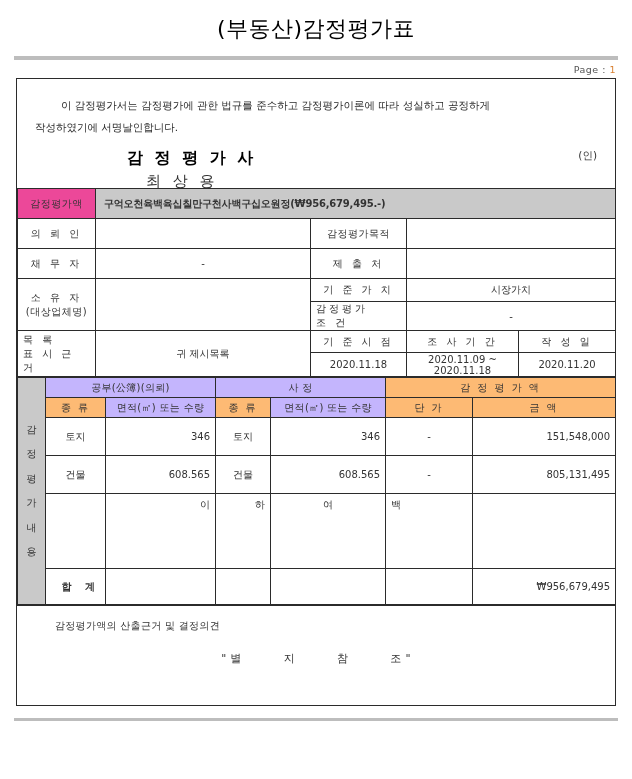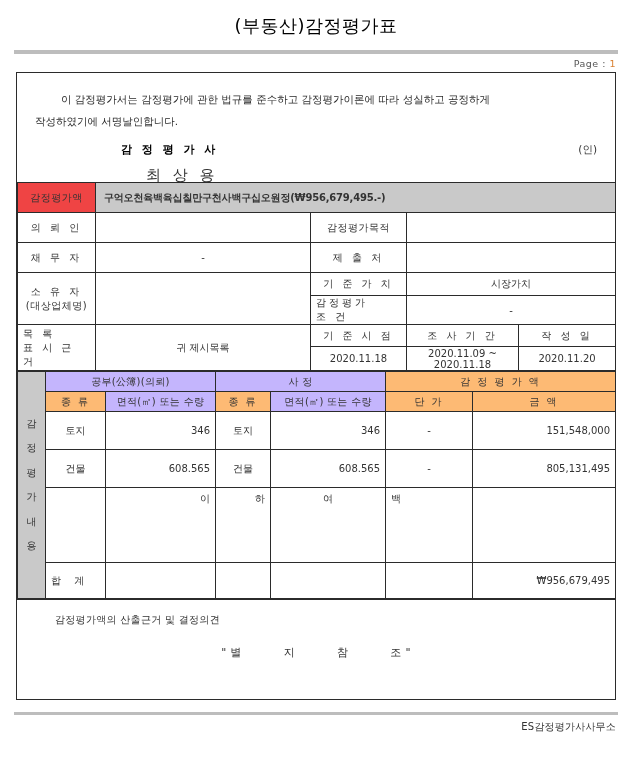--- a/index.html
+++ b/index.html
@@ -18,21 +18,21 @@
   .page {
     width: 632px;
     height: 779px;
     position: relative;
     box-sizing: border-box;
   }
 
   
   .doc-title {
     text-align: center;
-    font-size: 18px;
+    font-size: 22px;
     letter-spacing: 0.5px;
     padding-top: 14px;
     padding-bottom: 8px;
     color: #000;
     font-family: "DejaVu Sans", "Liberation Sans", sans-serif;
   }
   .title-rule {
     height: 4px;
     background: #bdbdbd;
     margin: 4px 14px 0 14px;
@@ -66,23 +66,23 @@
   .statement .l2 { }
 
   .sig-block {
     position: relative;
     padding: 10px 18px 14px 18px;
     height: 46px;
     box-sizing: border-box;
   }
   .sig-title {
     position: absolute;
-    left: 104px;
+    left: 110px;
     top: 6px;
-    font-size: 11px;
+    font-size: 16px;
     font-weight: bold;
     letter-spacing: 3px;
     color: #000;
   }
   .sig-name {
     position: absolute;
     left: 129px;
     top: 30px;
     font-size: 15px;
     letter-spacing: 3.5px;
@@ -119,21 +119,21 @@
   .lbl-tight {
     text-align: center;
     letter-spacing: 0.5px;
     color: #333;
   }
   .ctr { text-align: center; }
   .rgt { text-align: right; }
 
   
   .amt-label {
-    background: #ef4444;
+    background: #ec4899;
     text-align: center;
     font-size: 10px;
     letter-spacing: 0.5px;
     height: 30px;
   }
   .amt-value {
     background: #c9c9c9;
     font-size: 14px;
     font-weight: bold;
     color: #000;
@@ -189,22 +189,22 @@
   .vert-label .vchars {
     display: flex;
     flex-direction: column;
     align-items: center;
     justify-content: center;
     line-height: 2.45;
     font-size: 10px;
     color: #333;
   }
   .total-lbl {
-    text-align: left;
-    font-weight: normal;
+    text-align: right;
+    font-weight: bold;
     letter-spacing: 5px;
     color: #000;
     font-size: 10.5px;
   }
 
   
   .opinion {
     border-top: 1px solid #2b2b2b;
     height: 100px;
     position: relative;
@@ -400,15 +400,14 @@
     <div class="opinion">
       <div class="opinion-title">감정평가액의 산출근거 및 결정의견</div>
       <div class="opinion-body">
         <span>" 별</span><span class="sp"></span><span>지</span><span class="sp"></span><span>참</span><span class="sp"></span><span>조 "</span>
       </div>
     </div>
 
   </div>
 
   <div class="footer-rule"></div>
-  <div class="footer-text">ES감정평가사사무소</div>
 
 </div>
 
 </body></html>

